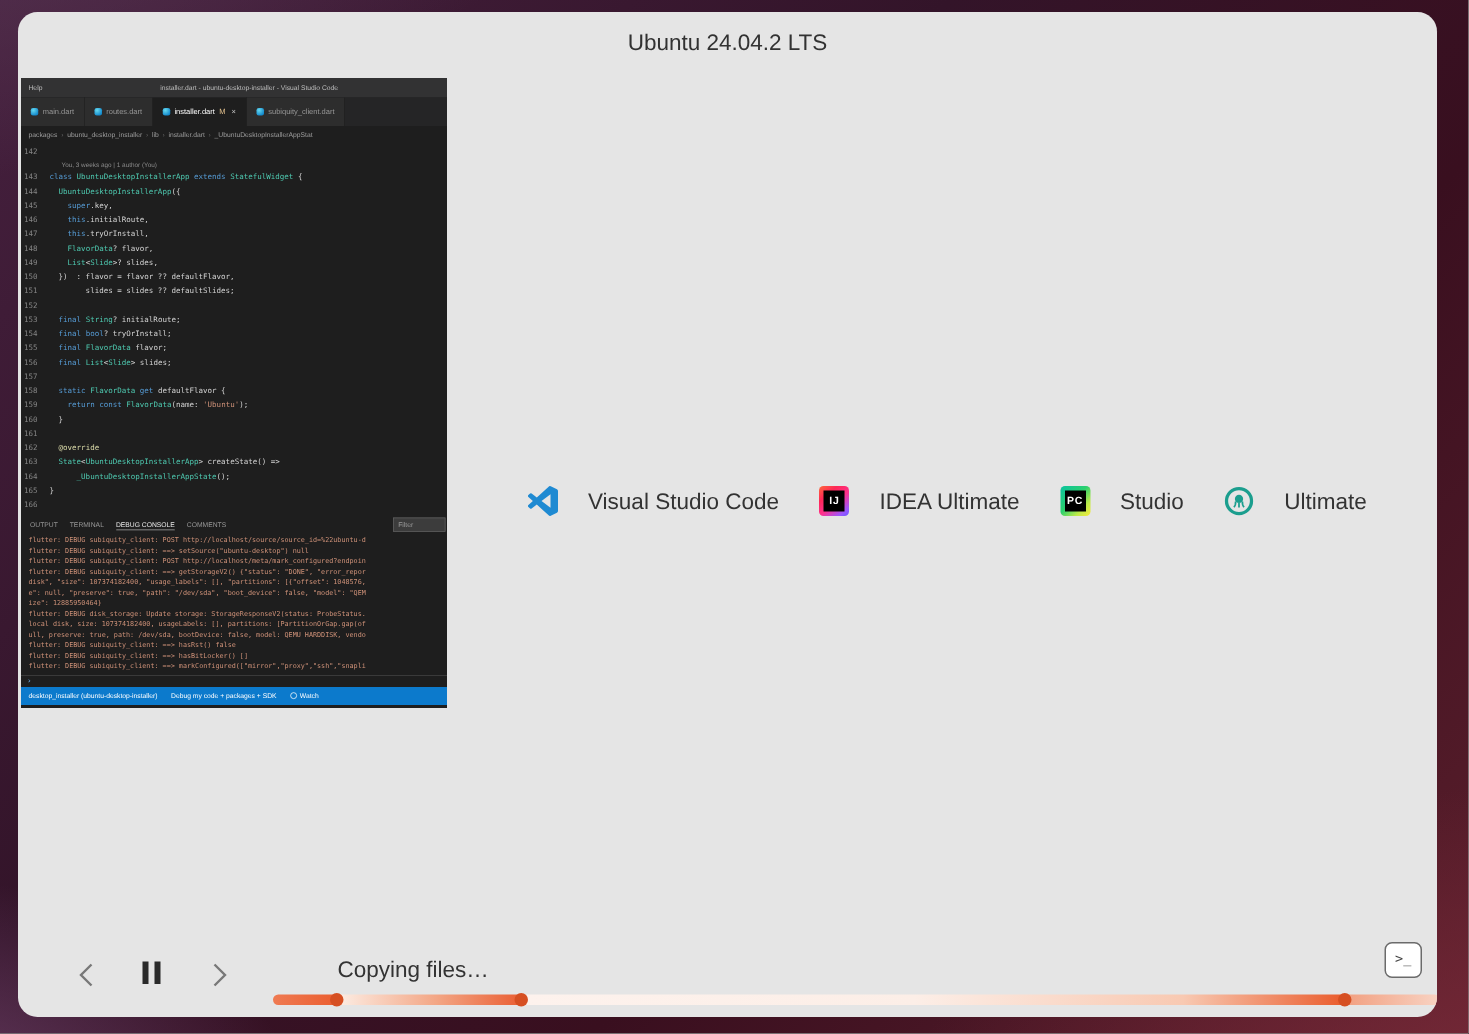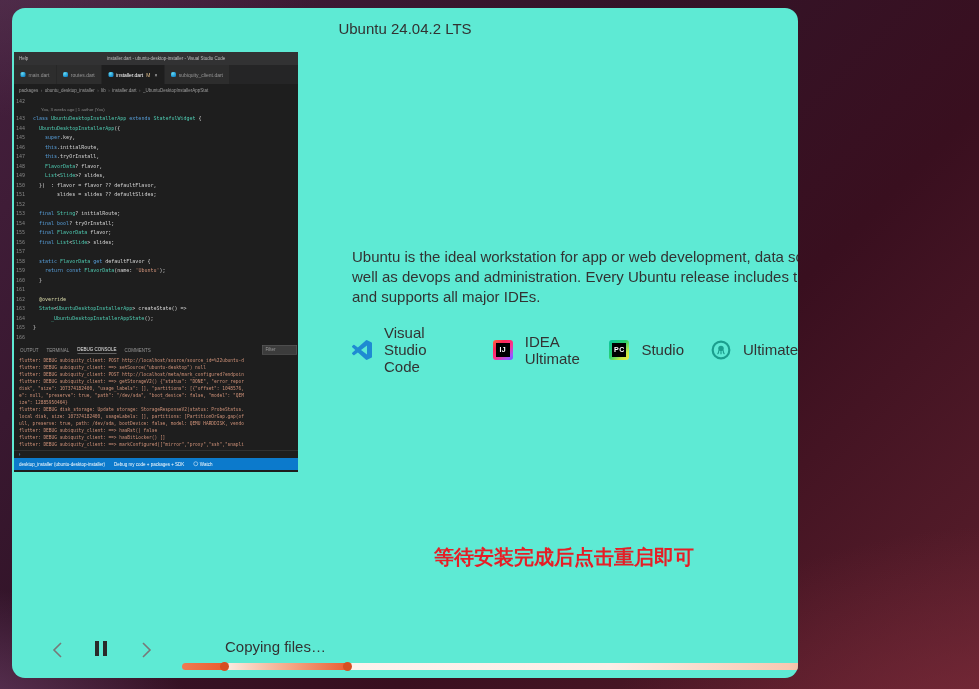--- a/index.html
+++ b/index.html
@@ -11,22 +11,22 @@
   }
   .wallpaper {
     position:absolute; inset:0;
     background:
       radial-gradient(120% 90% at -10% -20%, #5b3a57 0%, rgba(0,0,0,0) 42%),
       radial-gradient(95% 75% at 106% 112%, #7c2b3a 0%, rgba(0,0,0,0) 48%),
       radial-gradient(55% 45% at -8% 108%, #6d4169 0%, rgba(0,0,0,0) 52%),
       linear-gradient(135deg, #45203e 0%, #331429 38%, #390f1f 65%, #5c1f2c 100%);
   }
   .window {
-    position:absolute; left:12px; top:8px; width:786px; height:670px;
-    background:#5eead4; border-radius:13px; overflow:hidden;
+    position:absolute; left:12px; top:8px; width:946px; height:670px;
+    background:#e5e5e5; border-radius:13px; overflow:hidden;
   }
   .win-title {
     position:absolute; top:12px; left:0; right:0; text-align:center;
     font-size:15px; color:#323232;
   }
 
   
   .vsc-outer { position:absolute; left:2px; top:44px; width:284px; height:420px; overflow:hidden; }
   .vsc {
     width:568px; height:840px; transform:scale(.5); transform-origin:0 0;
@@ -73,21 +73,21 @@
     overflow:hidden; font-family:"Liberation Sans",sans-serif; }
   .watch-icon { display:inline-block; width:9px; height:9px; border:1px solid #fff;
     border-radius:50%; margin-right:4px; vertical-align:-1px; }
 
   
   .slide-heading { position:absolute; left:340px; top:100px; width:620px;
     font-size:40px; line-height:57px; font-weight:300; color:#3d3d3d; }
   .slide-body { position:absolute; left:340px; top:239px; width:592px;
     font-size:15px; line-height:20px; color:#333333; }
   .tools { position:absolute; left:340px; top:316px; display:flex; gap:27px; align-items:center; }
-  .tool { display:flex; align-items:center; gap:12px; font-size:15px; color:#333333; }
+  .tool { display:flex; align-items:center; gap:20px; font-size:15px; color:#333333; }
   .tool-icon { width:20px; height:20px; flex:none; position:relative; }
   .jb-badge { position:absolute; inset:3px; background:#000; color:#fff;
     font-size:7px; font-weight:bold; display:flex; align-items:center; justify-content:center;
     font-family:"Liberation Sans",sans-serif; letter-spacing:0.5px; }
   .idea-icon { border-radius:3px;
     background:linear-gradient(140deg,#fe6a3b 0%,#fe2857 28%,#ff318c 55%,#9b57ff 85%,#6b57ff 100%); }
   .pycharm-icon { border-radius:3px;
     background:linear-gradient(135deg,#0bc3a0 0%,#2bd06e 45%,#bce948 75%,#f7ea3d 100%); }
 
   .annotation { position:absolute; left:340px; top:536px; width:424px; text-align:center;
@@ -211,21 +211,20 @@
         </div>
       <div class="vsc-prompt">›</div>
       <div class="vsc-status">
         <span>desktop_installer (ubuntu-desktop-installer)</span>
         <span>Debug my code + packages + SDK</span>
         <span><span class="watch-icon"></span><span>Watch</span></span>
       </div>
     </div>
   </div>
 
-  <div class="slide-body">Ubuntu is the ideal workstation for app or web development, data science and AI/ML as well as devops and administration. Every Ubuntu release includes the latest toolchains and supports all major IDEs.</div>
 
   <div class="tools">
     <div class="tool">
       <svg class="tool-icon" viewBox="0 0 24 24">
         <path fill="#1f8ad2" d="M23.15 2.587 18.21.21a1.494 1.494 0 0 0-1.705.29l-9.46 8.63-4.12-3.128a.999.999 0 0 0-1.276.057L.327 7.261A1 1 0 0 0 .326 8.74L3.899 12 .326 15.26a1 1 0 0 0 .001 1.479L1.65 17.94a.999.999 0 0 0 1.276.057l4.12-3.128 9.46 8.63a1.492 1.492 0 0 0 1.704.29l4.942-2.377A1.5 1.5 0 0 0 24 20.06V3.939a1.5 1.5 0 0 0-.85-1.352zm-5.146 14.861L10.826 12l7.178-5.448z"></path>
       </svg>
       <span>Visual Studio Code</span>
     </div>
     <div class="tool">
       <span class="tool-icon idea-icon">
@@ -242,21 +241,20 @@
     <div class="tool">
       <svg class="tool-icon" viewBox="0 0 24 24">
         <circle cx="12" cy="12" r="10" fill="none" stroke="#1b9e8e" stroke-width="2.6"></circle>
         <circle cx="12" cy="10.3" r="3.3" fill="#1b9e8e"></circle>
         <path d="M9.3 12.3c.2 3.2-.7 4-1.4 4.6M12 13.6v3.6M14.7 12.3c-.2 3.2.7 4 1.4 4.6" stroke="#1b9e8e" stroke-width="1.4" fill="none"></path>
       </svg>
       <span>Ultimate</span>
     </div>
   </div>
 
-  <div class="annotation">等待安装完成后点击重启即可</div>
 
   <button class="nav-btn nav-back">
     <svg width="16" height="18" viewBox="0 0 16 18">
       <polyline points="11,2 4,9 11,16" fill="none" stroke="#787878" stroke-width="1.6"></polyline>
     </svg>
   </button>
   <button class="nav-btn nav-pause">
     <span><span class="pause-bar"></span><span class="pause-bar"></span></span>
   </button>
   <button class="nav-btn nav-fwd">

